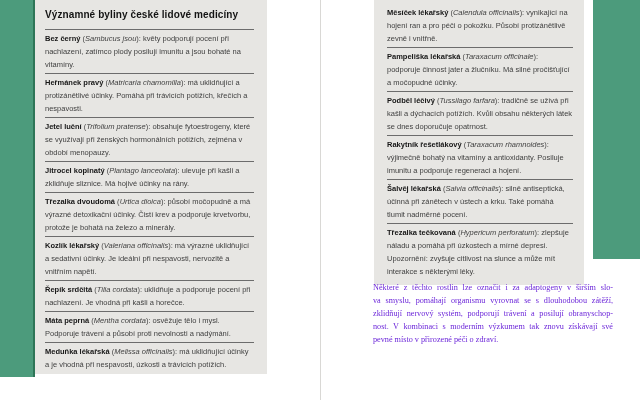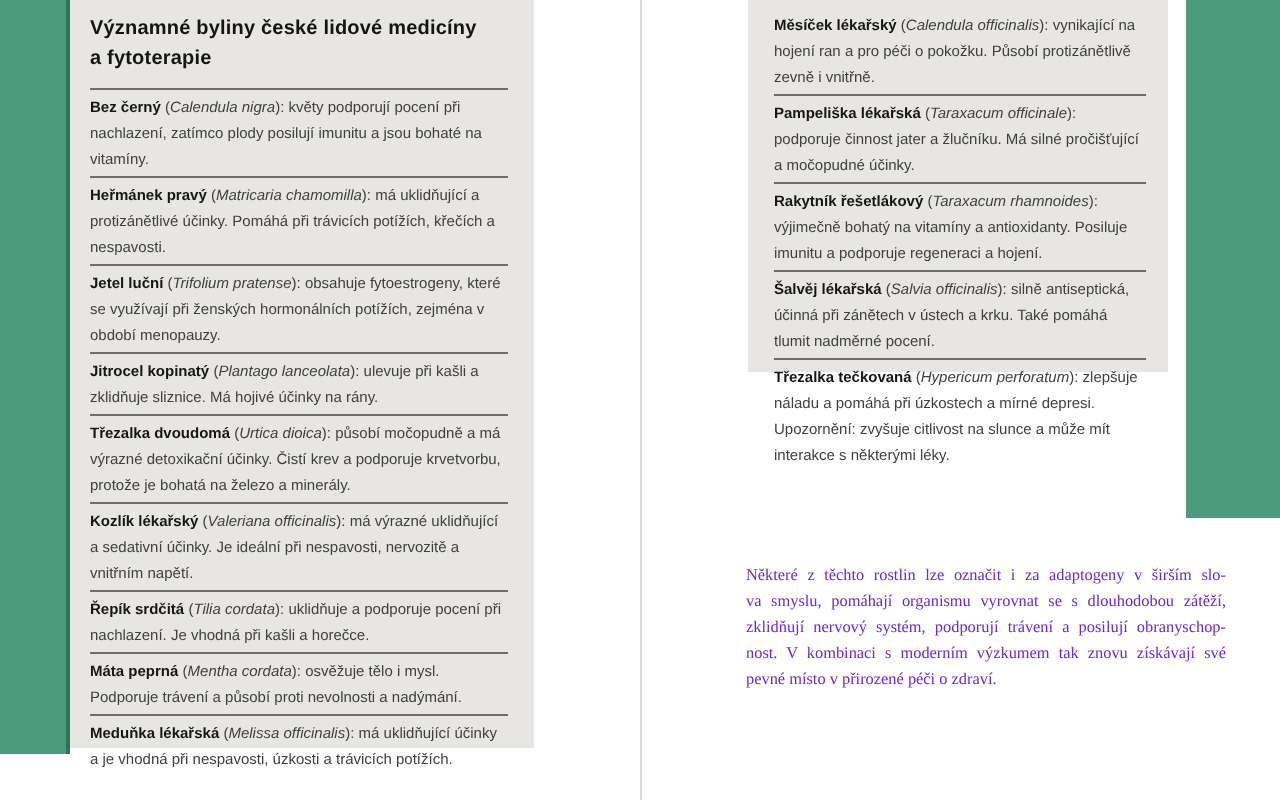--- a/index.html
+++ b/index.html
@@ -13,21 +13,21 @@
   .green-banner{position:absolute;left:593px;top:0;width:47px;height:259px;
                 background:var(--accent-green,#4C9B7C);}
 
   
   .divider{position:absolute;left:320px;top:0;width:1px;height:400px;
            background:var(--divider-gray,#D9D8D5);}
 
   
   .panel{position:absolute;background:var(--panel-background,#E7E6E3);box-sizing:border-box;}
   .left-panel{left:35px;top:0;width:232px;height:374px;padding:5px 13px 0 10px;}
-  .right-panel{left:374px;top:0;width:210px;height:186px;padding:4px 11px 0 13px;}
+  .right-panel{left:374px;top:0;width:210px;height:285px;padding:4px 11px 0 13px;}
 
   .panel-title{border-bottom:1px solid var(--separator,#6C6C6C);padding:2px 0 7px 0;}
   .title-line{font-size:10px;line-height:15px;font-weight:bold;color:#141414;letter-spacing:.1px;}
 
   .entry{font-size:7.5px;line-height:13px;color:#3F3F3F;
          padding:2px 0 2px 0;border-bottom:1px solid var(--separator,#6C6C6C);}
   .entries .entry:last-child{border-bottom:none;}
   .hname{font-weight:bold;color:#161616;}
   .latin{font-style:italic;}
   .latin::before{content:" (";font-style:normal;}
@@ -43,43 +43,43 @@
 <body>
 
 <div class="stage">
 
   <div class="green-strip"></div>
 
   <div class="panel left-panel">
     <div class="panel-title">
 
     <div class="title-line">Významné byliny české lidové medicíny</div>
-        <div class="title-line">a fytoterapie</div>
       </div>
     <div class="entries">
 
-    <div class="entry"><span class="hname">Bez černý</span><span class="latin">Calendula nigra</span> <span class="desc">květy podporují pocení při nachlazení, zatímco plody posilují imunitu a jsou bohaté na vitamíny.</span></div>
+    <div class="entry"><span class="hname">Bez černý</span><span class="latin">Sambucus jsou</span> <span class="desc">květy podporují pocení při nachlazení, zatímco plody posilují imunitu a jsou bohaté na vitamíny.</span></div>
         <div class="entry"><span class="hname">Heřmánek pravý</span><span class="latin">Matricaria chamomilla</span> <span class="desc">má uklidňující a protizánětlivé účinky. Pomáhá při trávicích potížích, křečích a nespavosti.</span></div>
         <div class="entry"><span class="hname">Jetel luční</span><span class="latin">Trifolium pratense</span> <span class="desc">obsahuje fytoestrogeny, které se využívají při ženských hormonálních potížích, zejména v období menopauzy.</span></div>
         <div class="entry"><span class="hname">Jitrocel kopinatý</span><span class="latin">Plantago lanceolata</span> <span class="desc">ulevuje při kašli a zklidňuje sliznice. Má hojivé účinky na rány.</span></div>
         <div class="entry"><span class="hname">Třezalka dvoudomá</span><span class="latin">Urtica dioica</span> <span class="desc">působí močopudně a má výrazné detoxikační účinky. Čistí krev a podporuje krvetvorbu, protože je bohatá na železo a minerály.</span></div>
         <div class="entry"><span class="hname">Kozlík lékařský</span><span class="latin">Valeriana officinalis</span> <span class="desc">má výrazné uklidňující a sedativní účinky. Je ideální při nespavosti, nervozitě a vnitřním napětí.</span></div>
         <div class="entry"><span class="hname">Řepík srdčitá</span><span class="latin">Tilia cordata</span> <span class="desc">uklidňuje a podporuje pocení při nachlazení. Je vhodná při kašli a horečce.</span></div>
         <div class="entry"><span class="hname">Máta peprná</span><span class="latin">Mentha cordata</span> <span class="desc">osvěžuje tělo i mysl. Podporuje trávení a působí proti nevolnosti a nadýmání.</span></div>
         <div class="entry"><span class="hname">Meduňka lékařská</span><span class="latin">Melissa officinalis</span> <span class="desc">má uklidňující účinky a je vhodná při nespavosti, úzkosti a trávicích potížích.</span></div>
       </div>
   </div>
 
   <div class="divider"></div>
 
   <div class="panel right-panel">
     <div class="entries">
 
     <div class="entry"><span class="hname">Měsíček lékařský</span><span class="latin">Calendula officinalis</span> <span class="desc">vynikající na hojení ran a pro péči o pokožku. Působí protizánětlivě zevně i vnitřně.</span></div>
         <div class="entry"><span class="hname">Pampeliška lékařská</span><span class="latin">Taraxacum officinale</span> <span class="desc">podporuje činnost jater a žlučníku. Má silné pročišťující a močopudné účinky.</span></div>
+        <div class="entry"><span class="hname">Podběl léčivý</span><span class="latin">Tussilago farfara</span> <span class="desc">tradičně se užívá při kašli a dýchacích potížích. Kvůli obsahu některých látek se dnes doporučuje opatrnost.</span></div>
         <div class="entry"><span class="hname">Rakytník řešetlákový</span><span class="latin">Taraxacum rhamnoides</span> <span class="desc">výjimečně bohatý na vitamíny a antioxidanty. Posiluje imunitu a podporuje regeneraci a hojení.</span></div>
         <div class="entry"><span class="hname">Šalvěj lékařská</span><span class="latin">Salvia officinalis</span> <span class="desc">silně antiseptická, účinná při zánětech v ústech a krku. Také pomáhá tlumit nadměrné pocení.</span></div>
         <div class="entry"><span class="hname">Třezalka tečkovaná</span><span class="latin">Hypericum perforatum</span> <span class="desc">zlepšuje náladu a pomáhá při úzkostech a mírné depresi. Upozornění: zvyšuje citlivost na slunce a může mít interakce s některými léky.</span></div>
       </div>
   </div>
 
   <div class="green-banner"></div>
 
   <div class="closing">
 

